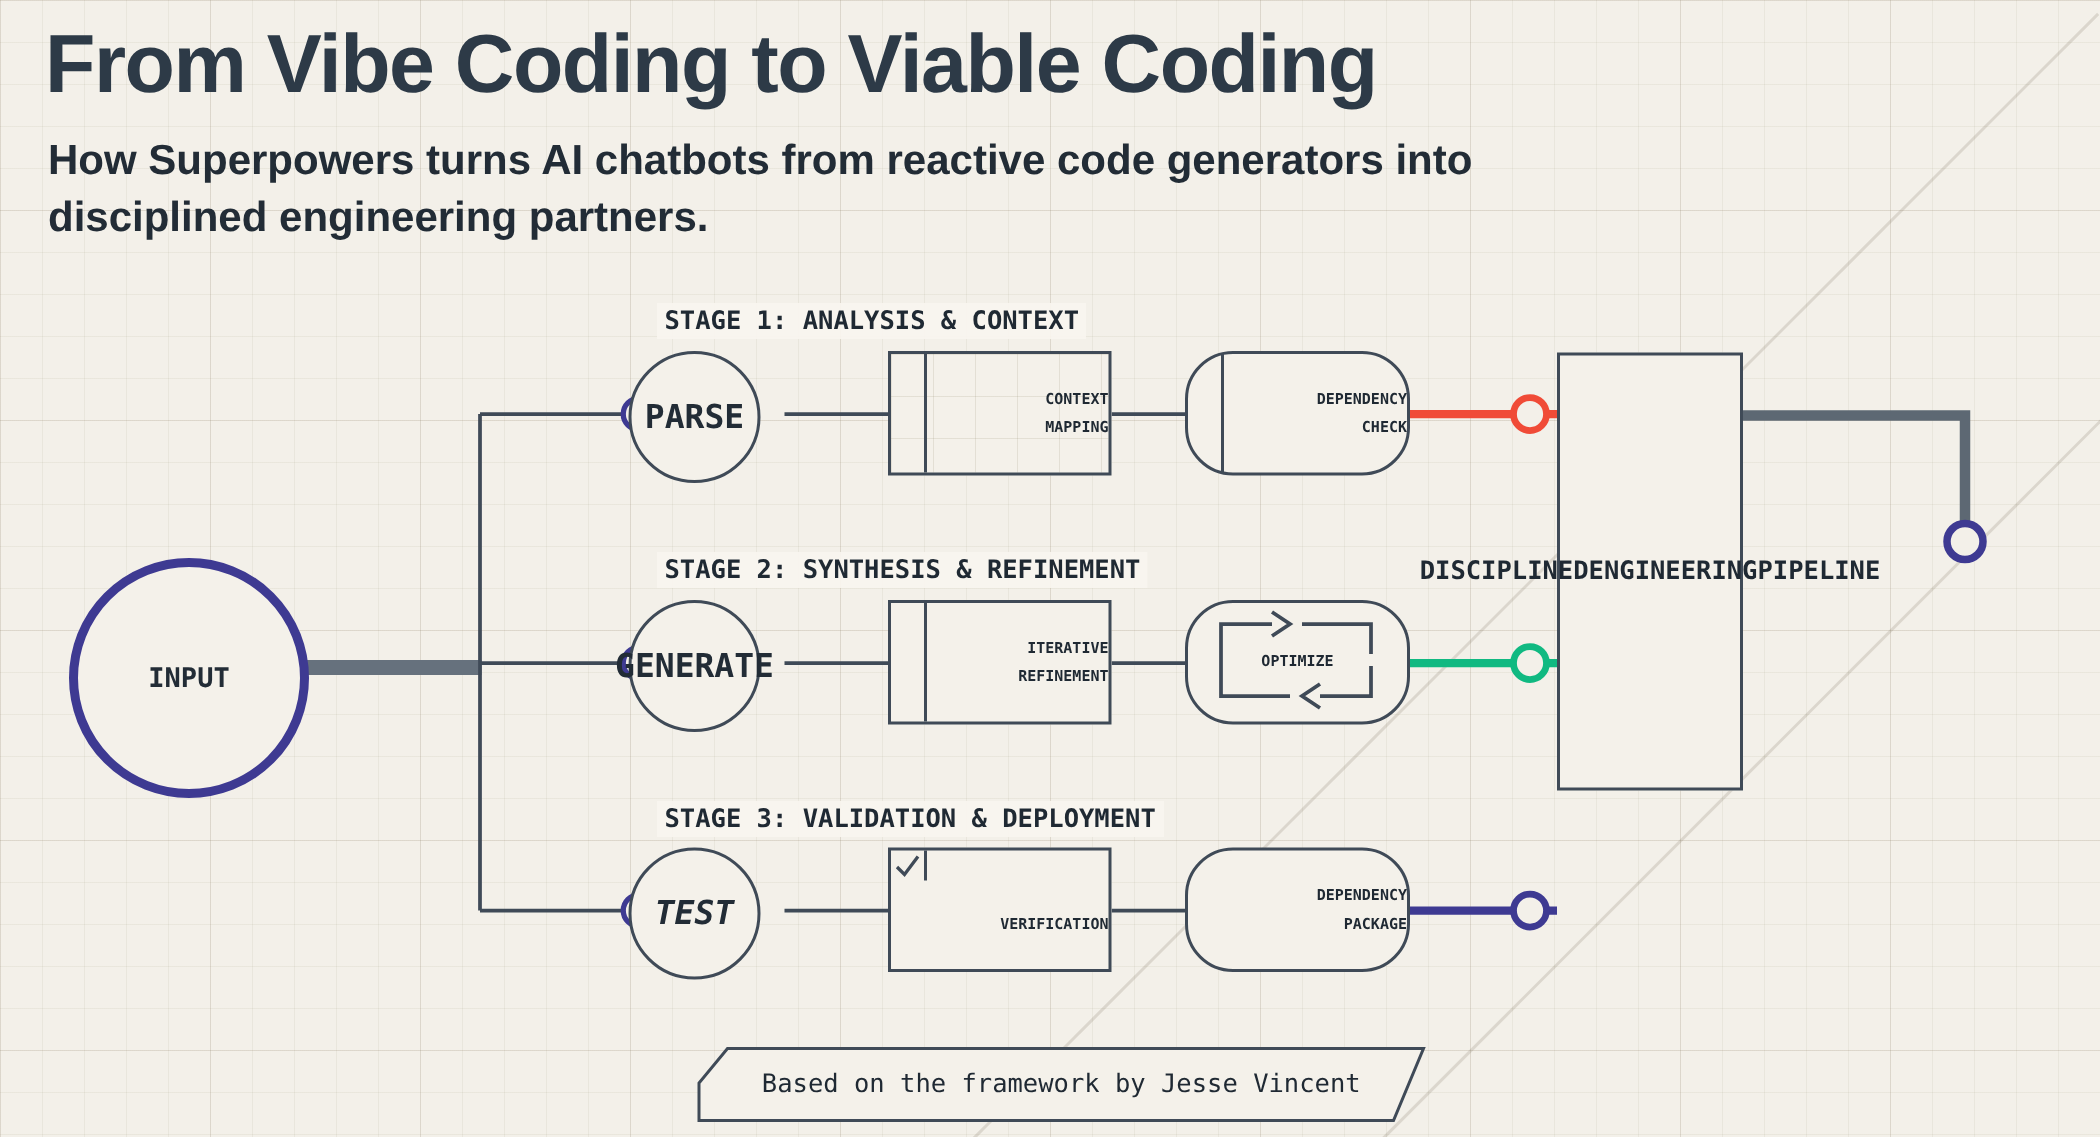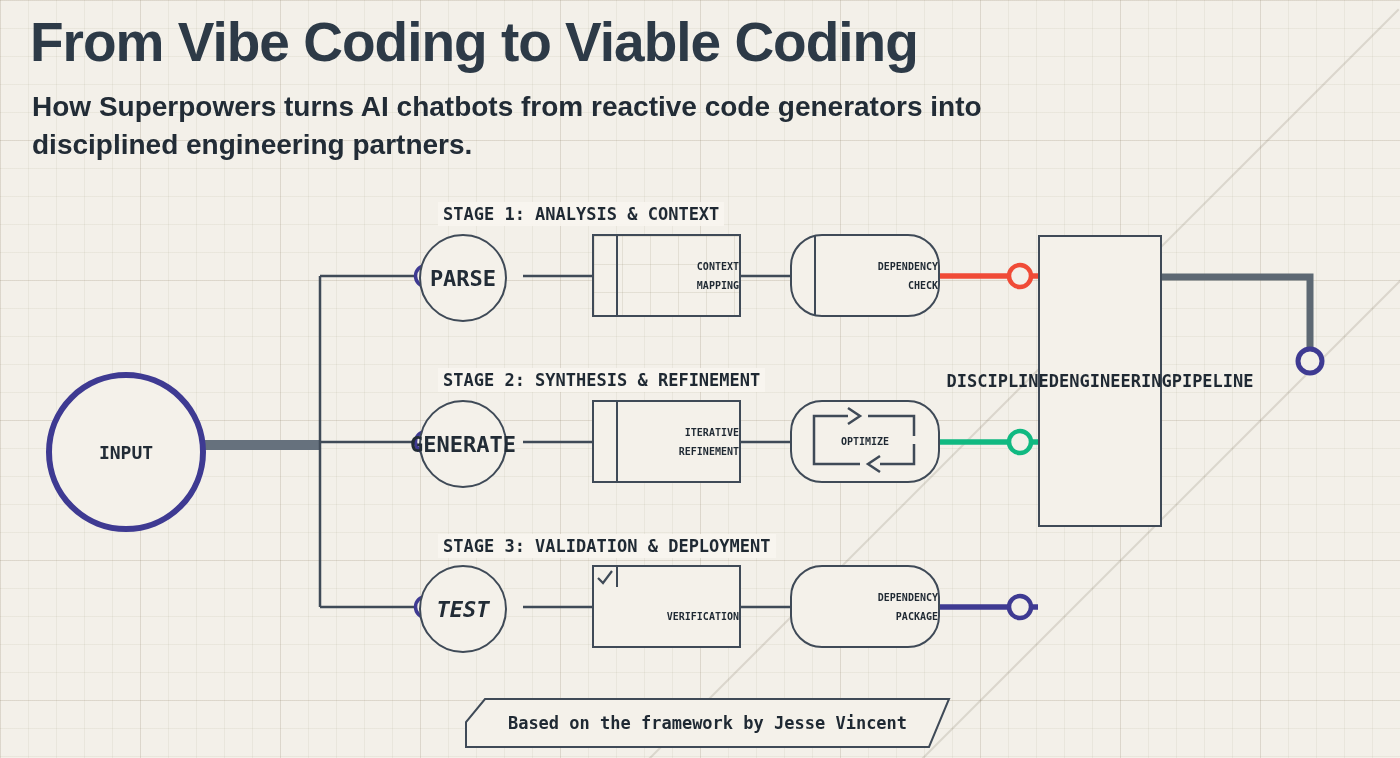--- a/index.html
+++ b/index.html
@@ -74,21 +74,21 @@
   .pipeline{
     position:absolute;z-index:2;left:1038px;top:235px;width:124px;height:292px;box-sizing:border-box;
     border:2.5px solid #3f4a57;background:#f4f1ea;
     display:flex;flex-direction:row;align-items:center;justify-content:center;
     font-size:17px;font-weight:700;line-height:22px;text-align:center;color:#1f2933;
   }
   .pipeline span{display:block;}
 
   .banner-text{
     position:absolute;z-index:3;left:480px;top:713px;width:455px;text-align:center;
-    font-size:17px;font-weight:700;color:#1f2933;
+    font-size:17px;font-weight:400;color:#1f2933;
   }
 </style>
 </head>
 <body>
 
 <div class="canvas">
 
   <div class="diag diag-a"></div>
   <div class="diag diag-b"></div>
 

